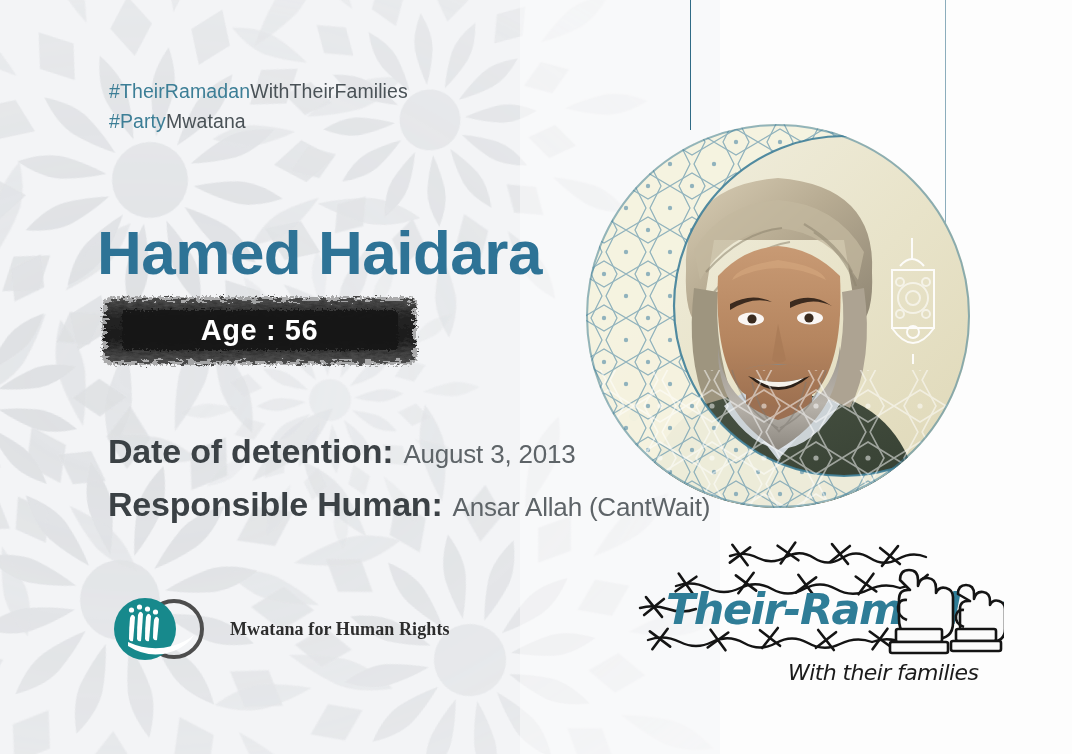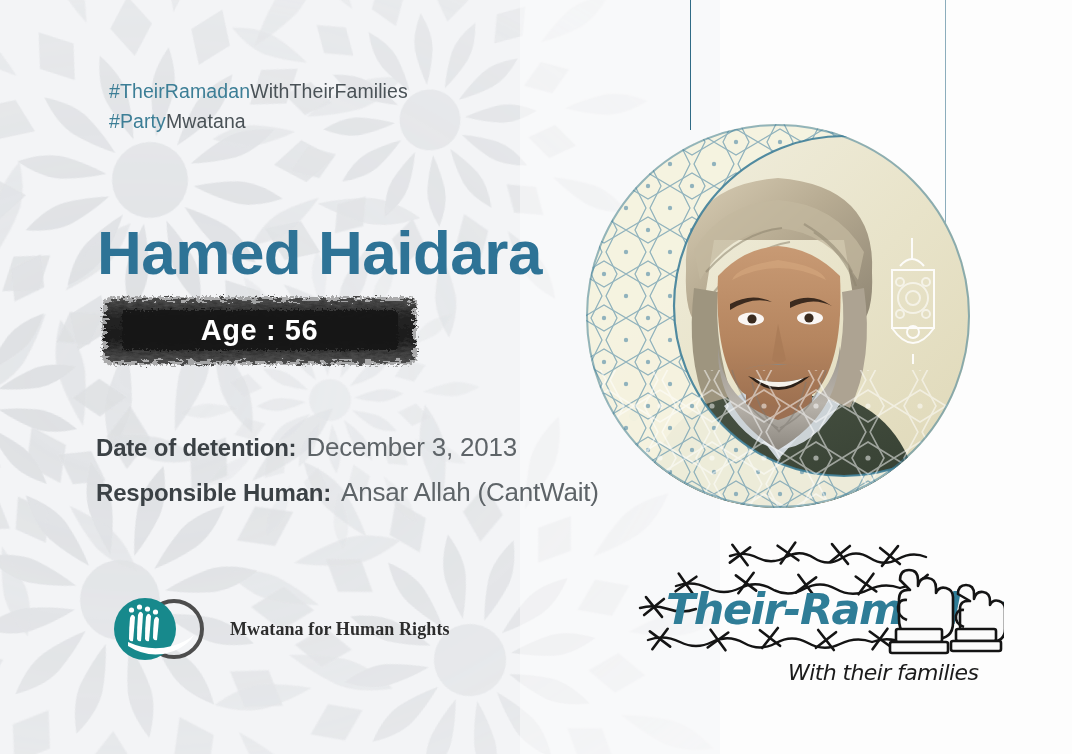--- a/index.html
+++ b/index.html
@@ -79,22 +79,23 @@
   
   .info-block {
     position:absolute; left:96px; top:432px;
   }
   .info-line {
     display:flex; align-items:baseline;
     margin-bottom:14px;
     white-space:nowrap;
   }
   .info-label {
-    font-size:24px; font-weight:bold; color:#3b4145;
+    font-size:34px; font-weight:bold; color:#3b4145;
     letter-spacing:-.2px;
+    margin-left:12px;
   }
   .info-value {
     font-size:26px; font-weight:normal; color:#5e6468;
     margin-left:10px; letter-spacing:-.2px;
   }
 
   
   #portrait {
     position:absolute; left:582px; top:120px;
     width:392px; height:392px;
@@ -251,21 +252,21 @@
 
         <rect x="26" y="20" width="276" height="40" rx="4" fill="#161616" filter="url(#grungeSpeck)" opacity="0.95"></rect>
       </svg>
     </div>
     <div id="age-badge-text">Age : 56</div>
   </div>
 
   <div class="info-block">
     <div class="info-line">
       <span class="info-label">Date of detention:</span>
-      <span class="info-value">December 3, 2013</span>
+      <span class="info-value">August 3, 2013</span>
     </div>
     <div class="info-line">
       <span class="info-label">Responsible Human:</span>
       <span class="info-value">Ansar Allah (CantWait)</span>
     </div>
   </div>
 
   <div id="portrait">
     <svg viewBox="0 0 392 392" xmlns="http://www.w3.org/2000/svg">
       <defs>

